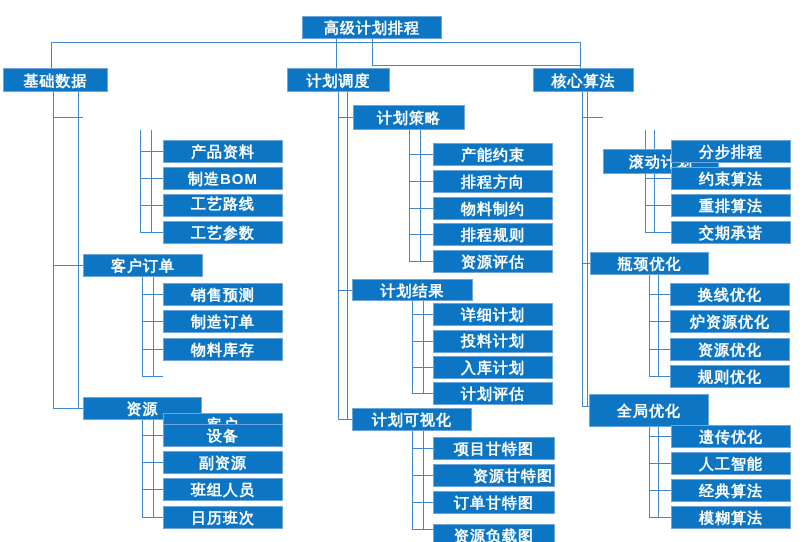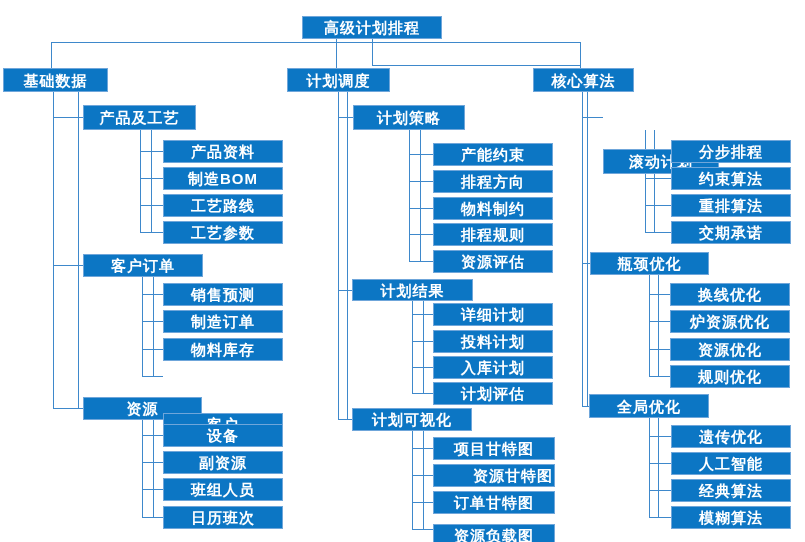--- a/index.html
+++ b/index.html
@@ -106,55 +106,54 @@
   <div class="hl" style="left:649px;top:463px;width:22px;"></div>
   <div class="hl" style="left:649px;top:490px;width:22px;"></div>
   <div class="hl" style="left:649px;top:517px;width:22px;"></div>
 
   <div class="box" style="left:302px;top:16px;width:140px;height:23px;">高级计划排程</div>
 
   <div class="box" style="left:3px;top:68px;width:105px;height:24px;">基础数据</div>
   <div class="box" style="left:287px;top:68px;width:103px;height:24px;">计划调度</div>
   <div class="box" style="left:533px;top:68px;width:101px;height:24px;">核心算法</div>
 
-  <div class="box" style="left:83px;top:105px;width:113px;height:25px;">产品及工艺</div>
   <div class="box" style="left:83px;top:254px;width:120px;height:23px;">客户订单</div>
   <div class="box" style="left:353px;top:105px;width:112px;height:25px;">计划策略</div>
 
   <div class="box" style="left:83px;top:397px;width:119px;height:23px;">资源</div>
   <div class="box" style="left:352px;top:279px;width:121px;height:22px;">计划结果</div>
   <div class="box" style="left:352px;top:408px;width:120px;height:23px;">计划可视化</div>
 
   <div class="box" style="left:603px;top:105px;width:116px;height:25px;margin-top:44px;">滚动计划</div>
   <div class="box" style="left:590px;top:252px;width:119px;height:23px;">瓶颈优化</div>
-  <div class="box" style="left:589px;top:394px;width:120px;height:24px;">全局优化</div>
+  <div class="box" style="left:589px;top:394px;width:120px;height:33px;">全局优化</div>
 
   <div class="box" style="left:163px;top:140px;width:120px;height:23px;">产品资料</div>
   <div class="box" style="left:163px;top:167px;width:120px;height:23px;">制造BOM</div>
-  <div class="box" style="left:163px;top:194px;width:120px;height:23px;">工艺路线</div>
+  <div class="box" style="left:163px;top:194px;width:120px;height:23px;font-family:Liberation Mono, monospace;">工艺路线</div>
   <div class="box" style="left:163px;top:221px;width:120px;height:23px;">工艺参数</div>
 
   <div class="box" style="left:163px;top:283px;width:120px;height:23px;">销售预测</div>
   <div class="box" style="left:163px;top:310px;width:120px;height:23px;">制造订单</div>
   <div class="box" style="left:163px;top:338px;width:120px;height:23px;">物料库存</div>
   <div class="box" style="left:163px;top:365px;width:120px;height:23px;margin-top:48px;">客户</div>
 
   <div class="box" style="left:163px;top:424px;width:120px;height:23px;">设备</div>
   <div class="box" style="left:163px;top:451px;width:120px;height:23px;">副资源</div>
   <div class="box" style="left:163px;top:478px;width:120px;height:23px;">班组人员</div>
   <div class="box" style="left:163px;top:506px;width:120px;height:23px;">日历班次</div>
 
   <div class="box" style="left:433px;top:170px;width:120px;height:23px;">排程方向</div>
   <div class="box" style="left:433px;top:143px;width:120px;height:23px;">产能约束</div>
   <div class="box" style="left:433px;top:197px;width:120px;height:23px;">物料制约</div>
   <div class="box" style="left:433px;top:223px;width:120px;height:23px;">排程规则</div>
   <div class="box" style="left:433px;top:250px;width:120px;height:23px;">资源评估</div>
 
   <div class="box" style="left:433px;top:303px;width:120px;height:23px;">详细计划</div>
-  <div class="box" style="left:433px;top:330px;width:120px;height:23px;">投料计划</div>
+  <div class="box" style="left:433px;top:330px;width:120px;height:23px;font-family:Liberation Serif, serif;">投料计划</div>
   <div class="box" style="left:433px;top:356px;width:120px;height:23px;">入库计划</div>
   <div class="box" style="left:433px;top:382px;width:120px;height:23px;">计划评估</div>
 
   <div class="box" style="left:433px;top:437px;width:122px;height:23px;">项目甘特图</div>
   <div class="box" style="left:433px;top:464px;width:122px;height:23px;padding-left:38px;">资源甘特图</div>
   <div class="box" style="left:433px;top:491px;width:122px;height:23px;">订单甘特图</div>
   <div class="box" style="left:433px;top:524px;width:122px;height:23px;text-align:right;">资源负载图</div>
 
   <div class="box" style="left:671px;top:140px;width:120px;height:23px;">分步排程</div>
   <div class="box" style="left:671px;top:167px;width:120px;height:23px;">约束算法</div>

